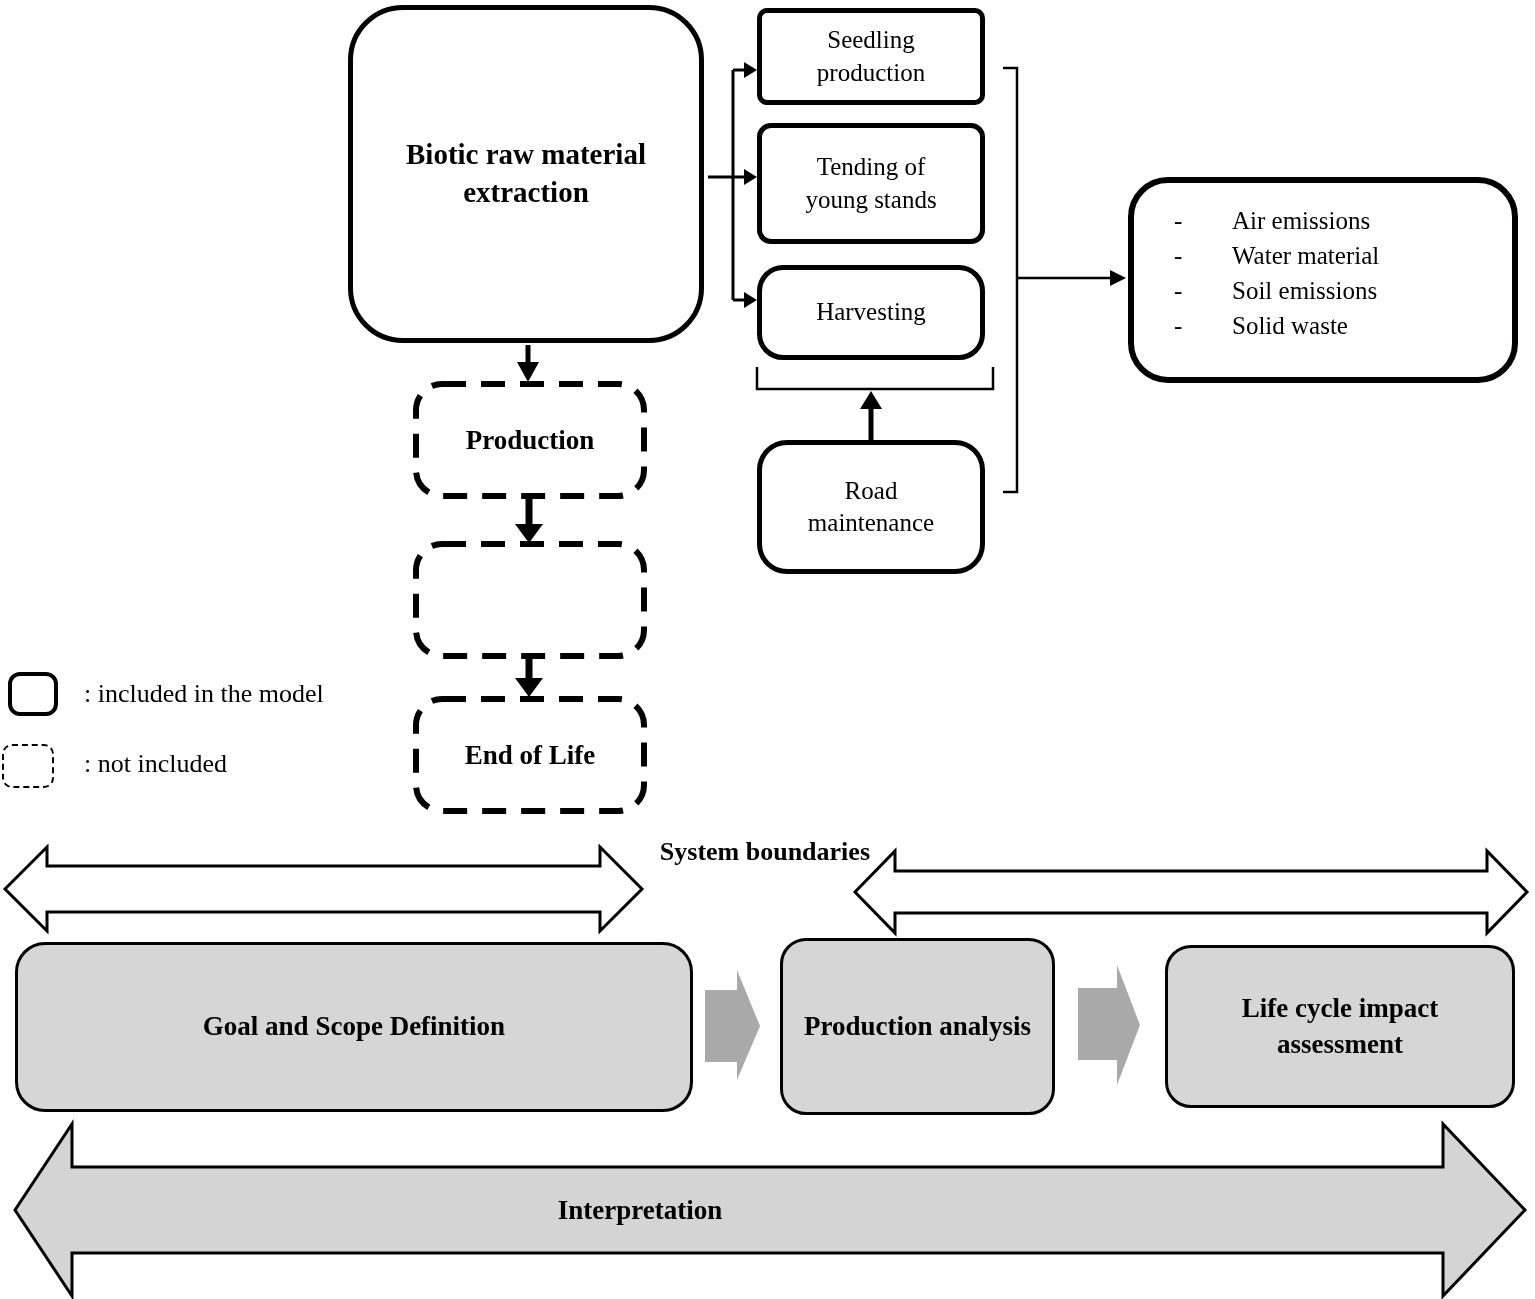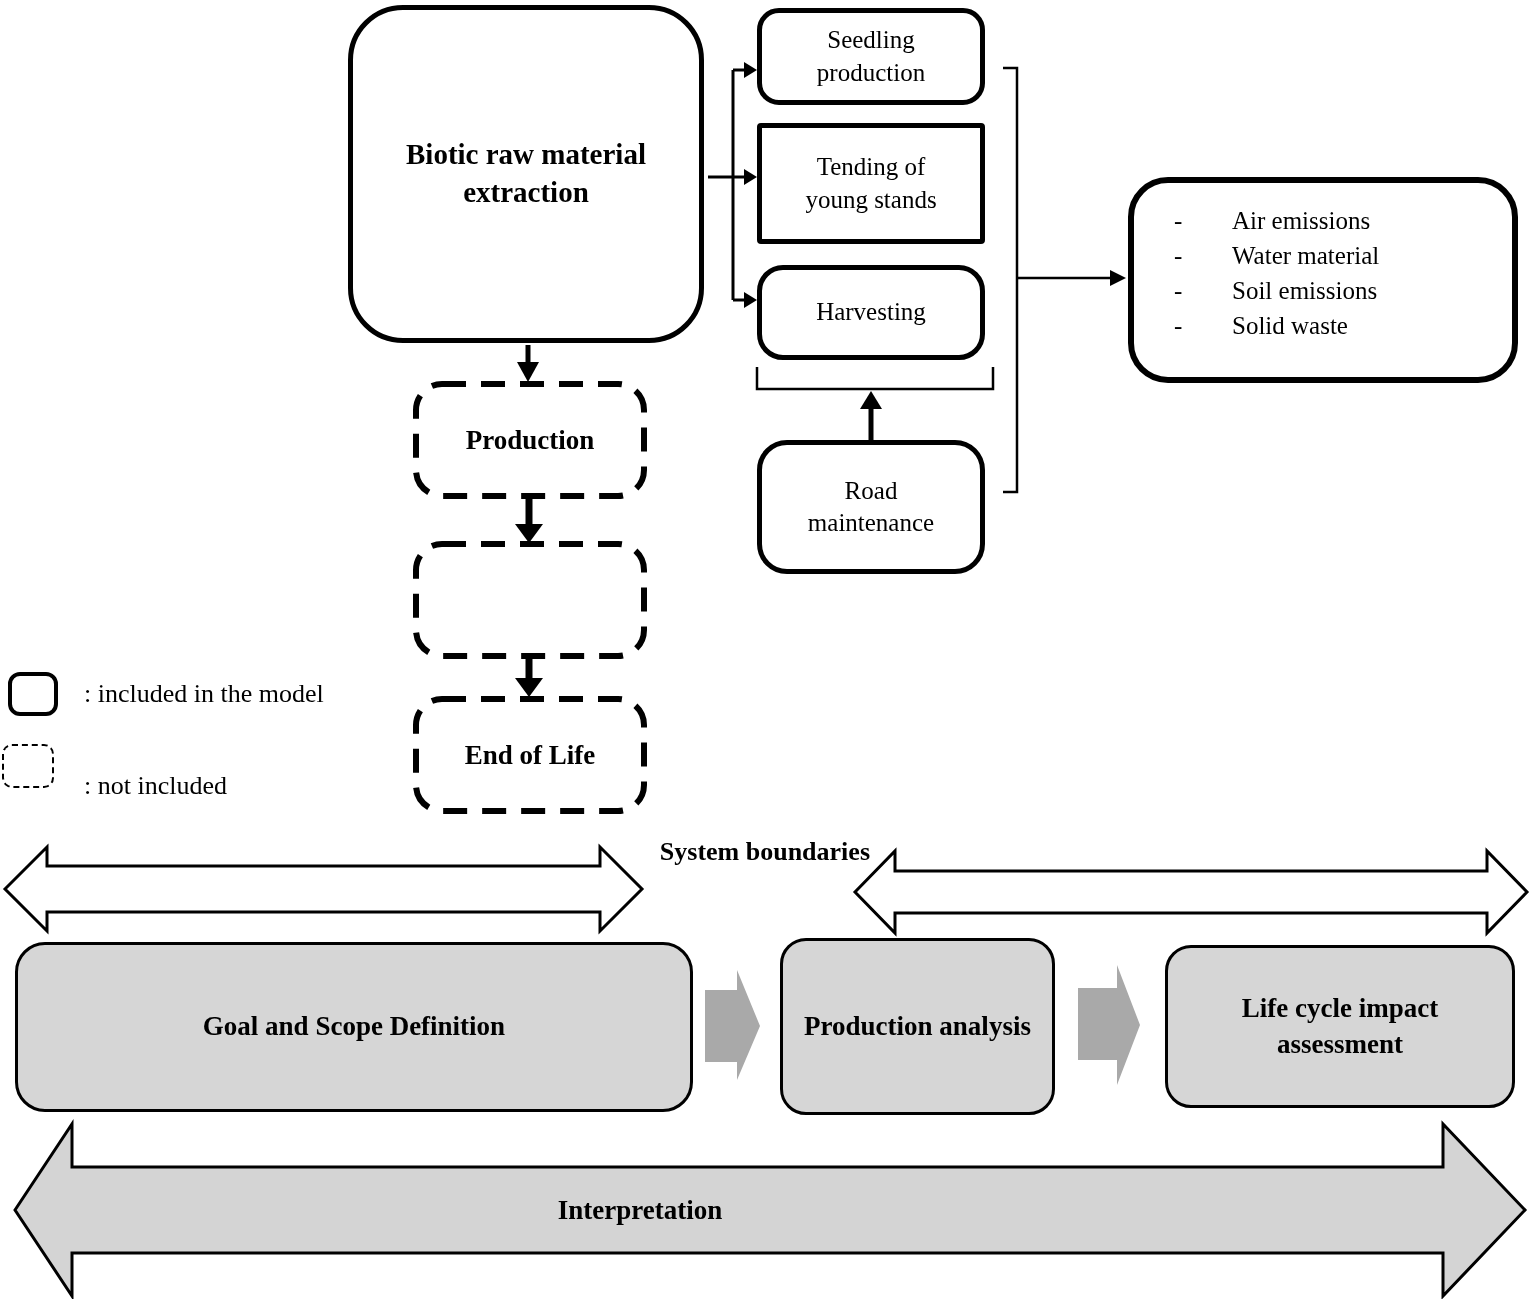--- a/index.html
+++ b/index.html
@@ -97,25 +97,25 @@
     <polygon points="705,990 737,990 737,970 760,1026 737,1080 737,1062 705,1062" fill="var(--chevron-gray)"></polygon>
     <polygon points="1078,988 1117,988 1117,965 1140,1025 1117,1085 1117,1060 1078,1060" fill="var(--chevron-gray)"></polygon>
 
     <polygon points="15,1210 72,1124 72,1167 1443,1167 1443,1124 1525,1210 1443,1296 1443,1253 72,1253 72,1296" fill="var(--arrow-gray)" stroke="#000" stroke-width="3"></polygon>
   </svg>
 
   <div class="box solid5" style="left:348px;top:5px;width:356px;height:338px;border-radius:55px;font-weight:bold;font-size:29px;padding:0 28px;">
     <span>Biotic raw material extraction</span>
   </div>
 
-  <div class="box solid5" style="left:757px;top:8px;width:228px;height:97px;border-radius:22px;font-size:25px;padding:0 28px;">
+  <div class="box solid5" style="left:757px;top:8px;width:228px;height:97px;border-radius:10px;font-size:25px;padding:0 28px;">
     <span>Seedling production</span>
   </div>
 
-  <div class="box solid5" style="left:757px;top:123px;width:228px;height:121px;border-radius:4px;font-size:25px;padding:0 30px;">
+  <div class="box solid5" style="left:757px;top:123px;width:228px;height:121px;border-radius:14px;font-size:25px;padding:0 30px;">
     <span>Tending of young stands</span>
   </div>
 
   <div class="box solid5" style="left:757px;top:265px;width:228px;height:95px;border-radius:26px;font-size:25px;">
     <span>Harvesting</span>
   </div>
 
   <div class="box solid5" style="left:757px;top:440px;width:228px;height:134px;border-radius:30px;font-size:25px;padding:0 57px;">
     <span>Road maintenance</span>
   </div>
@@ -147,21 +147,21 @@
   <div class="dashed-label" style="left:416px;top:699px;width:228px;height:112px;">
     <span>End of Life</span>
   </div>
 
   <div class="abs" style="left:8px;top:672px;width:50px;height:44px;border:4px solid #000;border-radius:12px;box-sizing:border-box;"></div>
   <div class="legend-text" style="left:84px;top:672px;height:44px;">
     <span>: included in the model</span>
   </div>
 
   <div class="abs" style="left:2px;top:744px;width:52px;height:44px;border:2px dashed #000;border-radius:10px;box-sizing:border-box;"></div>
-  <div class="legend-text" style="left:84px;top:764px;height:44px;">
+  <div class="legend-text" style="left:84px;top:742px;height:44px;">
     <span>: not included</span>
   </div>
 
   <div class="abs" style="left:630px;top:832px;width:240px;height:40px;line-height:40px;text-align:right;font-weight:bold;font-size:26px;white-space:nowrap;">
     <span>System boundaries</span>
   </div>
 
   <div class="gray-box" style="left:15px;top:942px;width:678px;height:170px;border-radius:30px;">
     <span>Goal and Scope Definition</span>
   </div>

